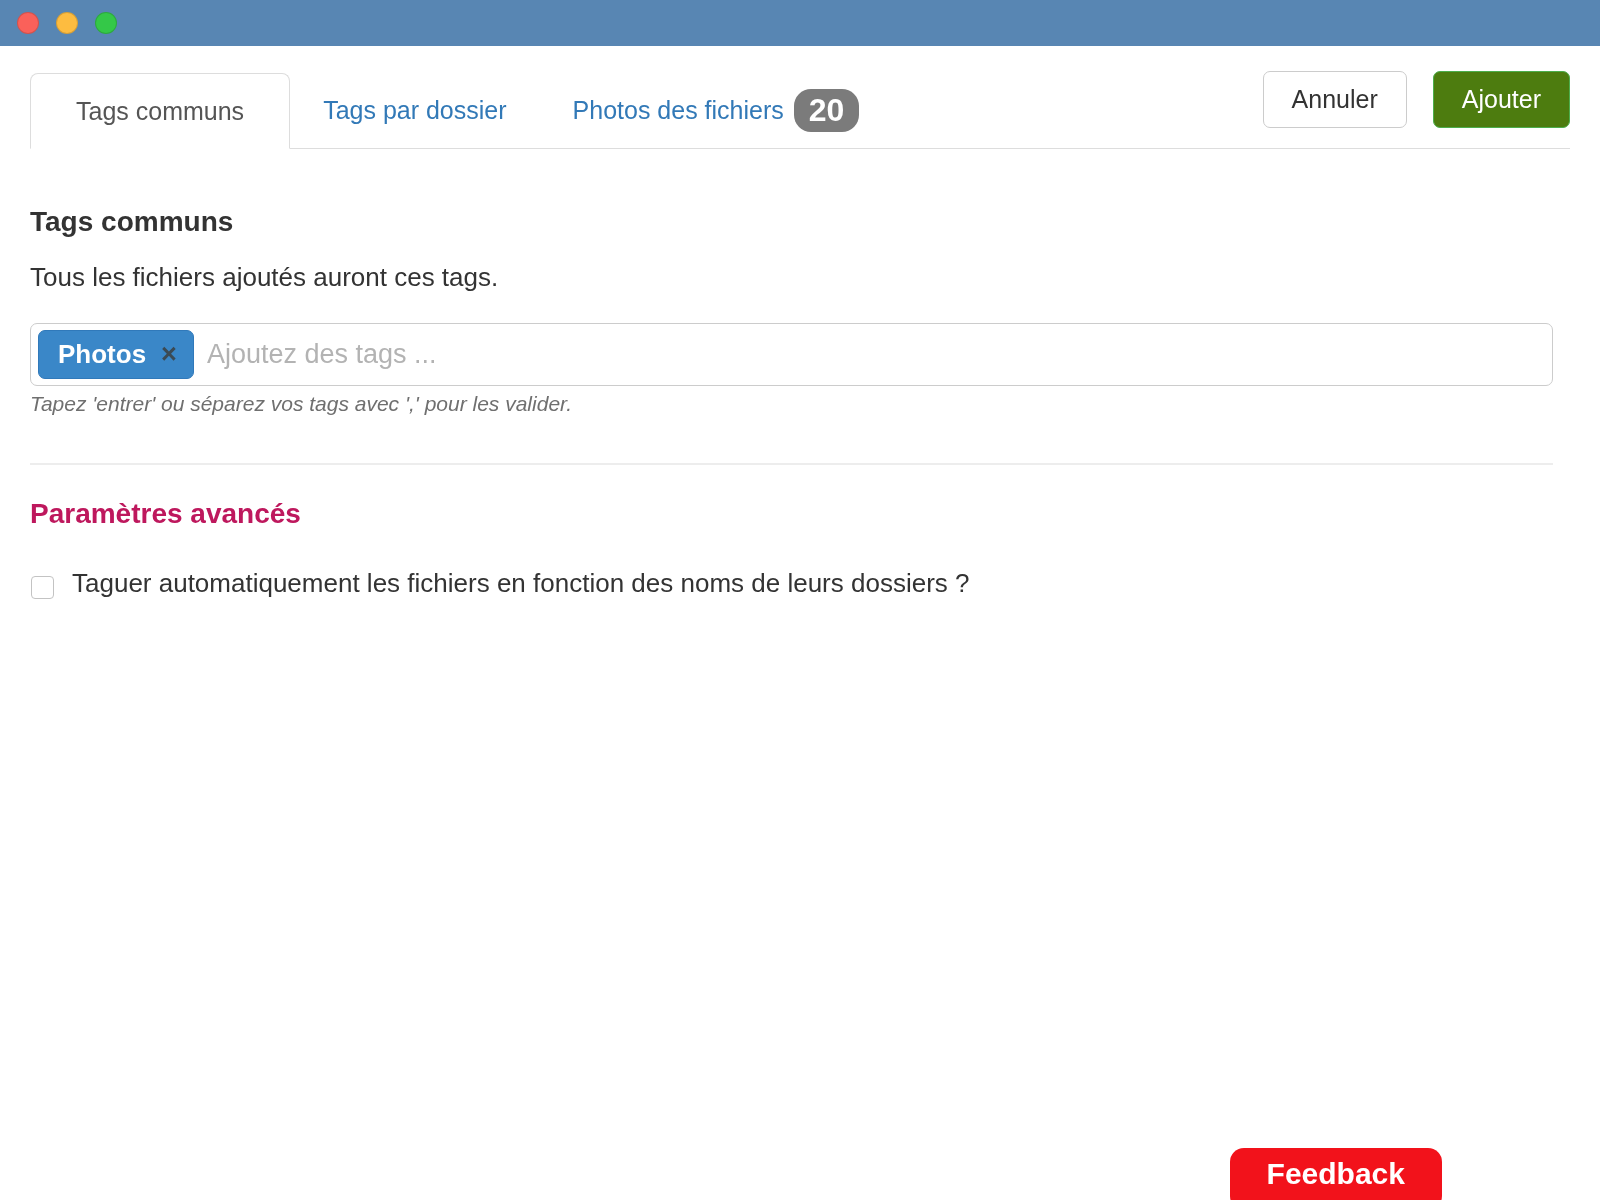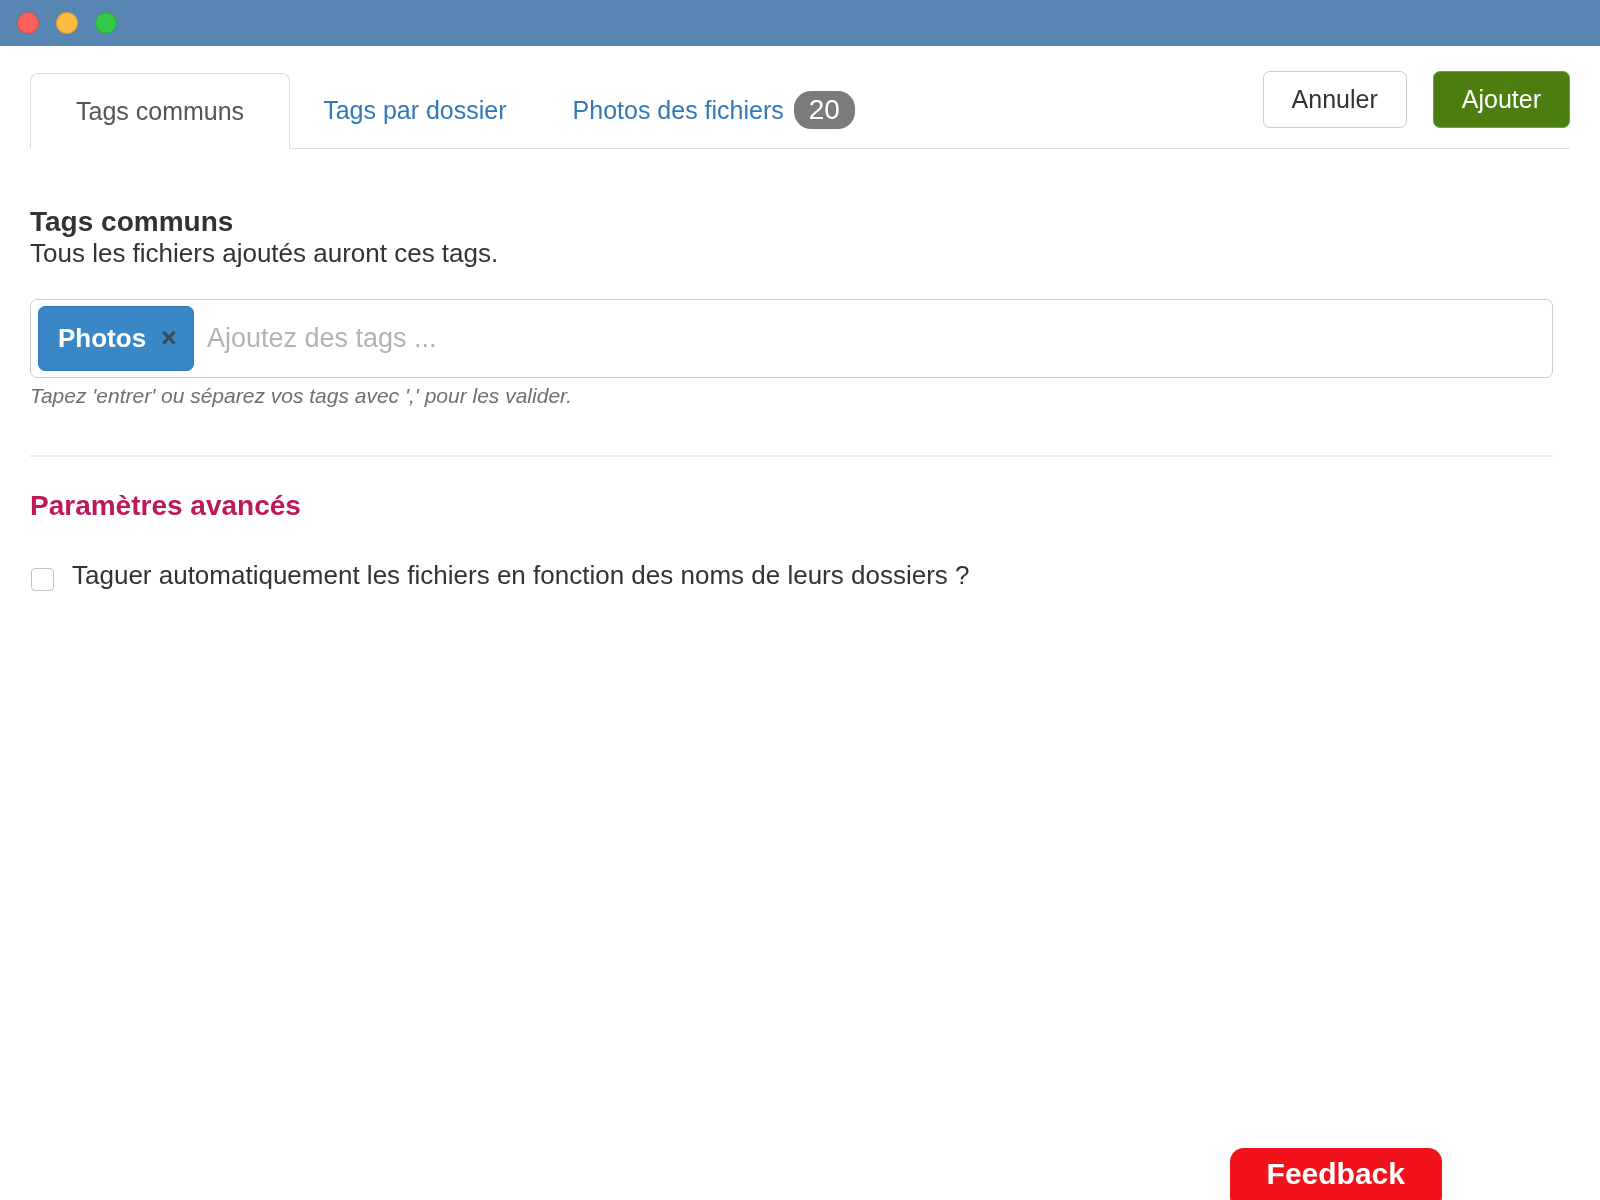--- a/index.html
+++ b/index.html
@@ -54,22 +54,22 @@
     color: #555555;
     padding: 0 45px;
   }
   .tab.link {
     color: #3279b7;
     padding: 0 33px;
   }
   .badge {
     background: #7b7b7b;
     color: #ffffff;
-    font-size: 28px;
-    font-weight: normal;
+    font-size: 32px;
+    font-weight: bold;
     border-radius: 17px;
     padding: 3px 15px;
     margin-left: 10px;
     display: inline-block;
   }
   .header-actions {
     position: absolute;
     right: 0;
     bottom: 20px;
     display: flex;
@@ -96,20 +96,21 @@
 
   
   .main { margin: 0 47px 0 30px; }
   .section-heading {
     margin-top: 57px;
     font-size: 28px;
     font-weight: bold;
     color: #333333;
   }
   .section-desc {
+    margin-top: 24px;
     font-size: 26px;
     color: #333333;
   }
   .tag-input-box {
     margin-top: 30px;
     min-height: 63px;
     border: 1px solid #cccccc;
     border-radius: 7px;
     background: #ffffff;
     display: flex;
@@ -117,21 +118,21 @@
     padding: 6px 7px;
     cursor: text;
   }
   .tag-pill {
     background: #3a87c8;
     border: 1px solid #3079ba;
     border-radius: 7px;
     color: #ffffff;
     font-size: 26px;
     font-weight: bold;
-    height: 65px;
+    height: 49px;
     display: flex;
     align-items: center;
     padding: 0 16px 0 19px;
     gap: 15px;
     text-align: right;
   }
   .tag-remove {
     color: #3b4a54;
     font-size: 27px;
     font-weight: bold;

